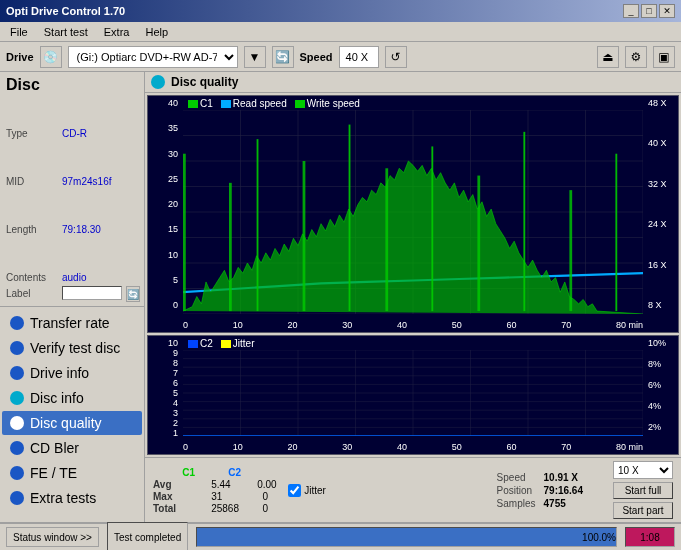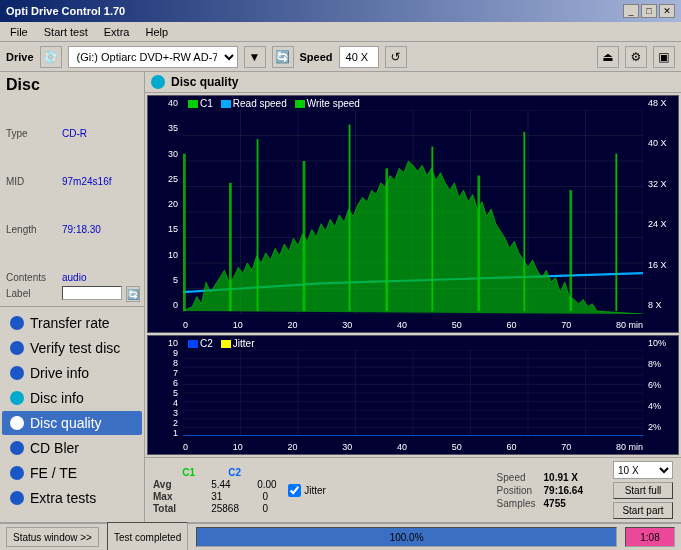--- a/index.html
+++ b/index.html
@@ -398,36 +398,36 @@
     .progress-bar-fill {
       height: 100%;
       background: #3a6fc4;
       position: absolute;
       left: 0;
       top: 0;
     }
     .progress-text {
       position: absolute;
       width: 100%;
-      text-align: center;
+      text-align: right;
       font-size: 10px;
       line-height: 20px;
       z-index: 1;
     }
     .time-panel {
       min-width: 50px;
       text-align: center;
       border: 1px inset #a0a0a0;
       padding: 7px 4px;
       font-size: 10px;
       height: 20px;
       display: flex;
       align-items: center;
       justify-content: center;
-      background: #ec4899;
+      background: #be185d;
     }
   </style>
 </head>
 <body>
 
 <div class="title-bar">
   <span class="title-bar-title">Opti Drive Control 1.70</span>
   <div class="title-bar-buttons">
     <button class="title-bar-btn">_</button>
     <button class="title-bar-btn">□</button>

